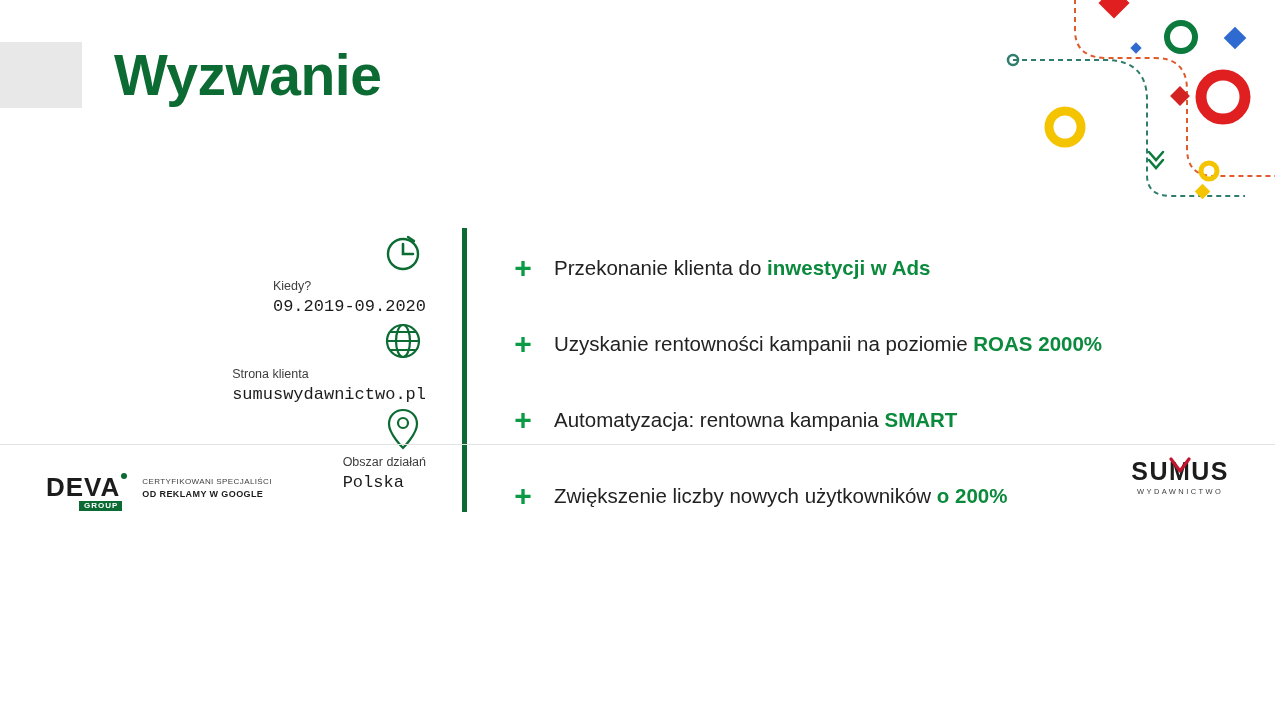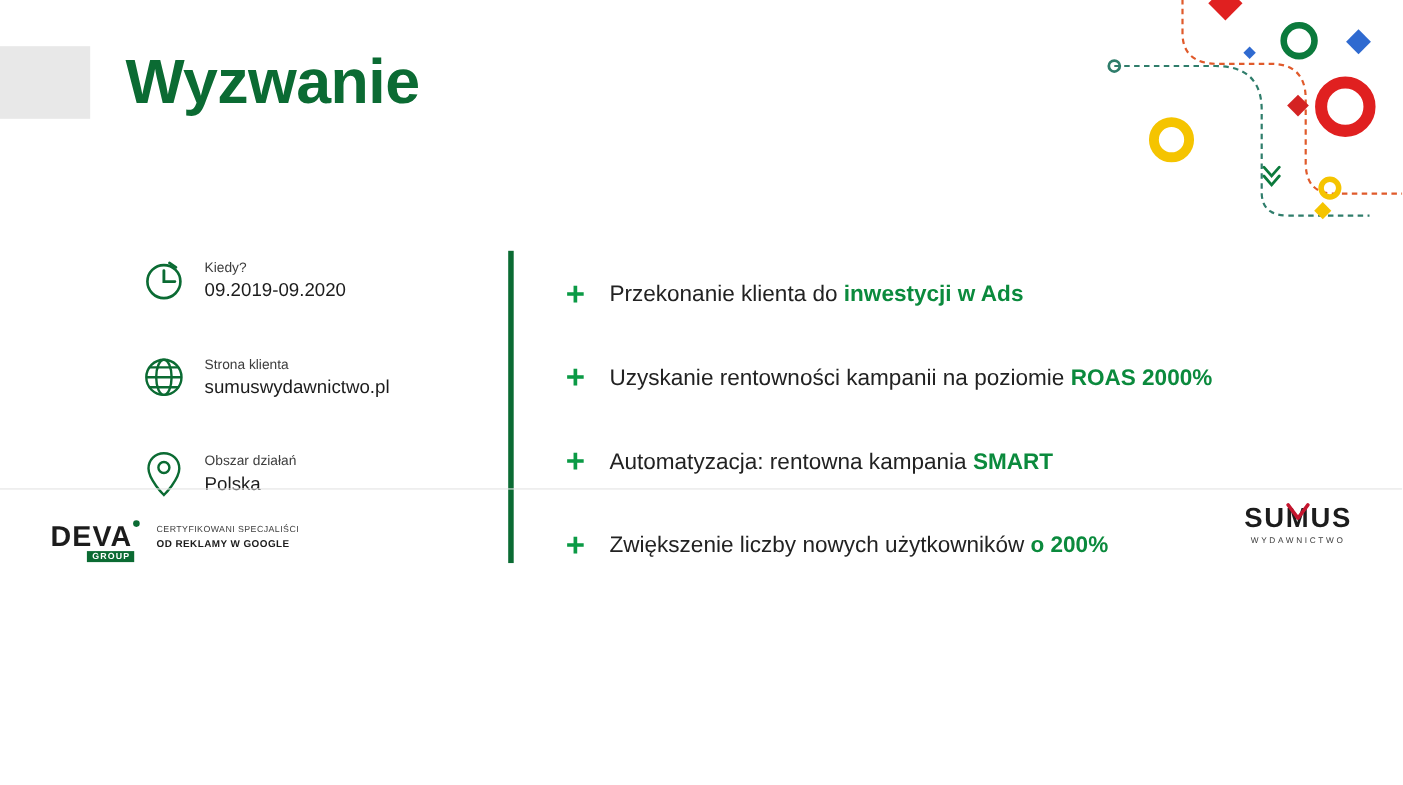--- a/index.html
+++ b/index.html
@@ -52,23 +52,24 @@
 
   
   .info-col {
     position: absolute;
     left: 126px;
     top: 228px;
     width: 300px;
   }
   .info-item {
     display: flex;
-    align-items: center;
+    align-items: flex-end;
     margin-bottom: 36px;
     height: 52px;
+    flex-direction: column;
   }
   .info-icon {
     width: 46px;
     height: 46px;
     flex: 0 0 46px;
     display: flex;
     align-items: center;
     justify-content: center;
     margin-top: 2px;
   }
@@ -79,20 +80,21 @@
   .info-label {
     font-size: 12.5px;
     color: #3d3d3d;
     line-height: 1.25;
   }
   .info-value {
     font-size: 17px;
     color: #1c1c1c;
     line-height: 1.3;
     margin-top: 1px;
+    font-family: Liberation Mono, monospace;
   }
 
   
   .divider {
     position: absolute;
     left: 462px;
     top: 228px;
     width: 5px;
     height: 305px;
     background: #0b6b33;

